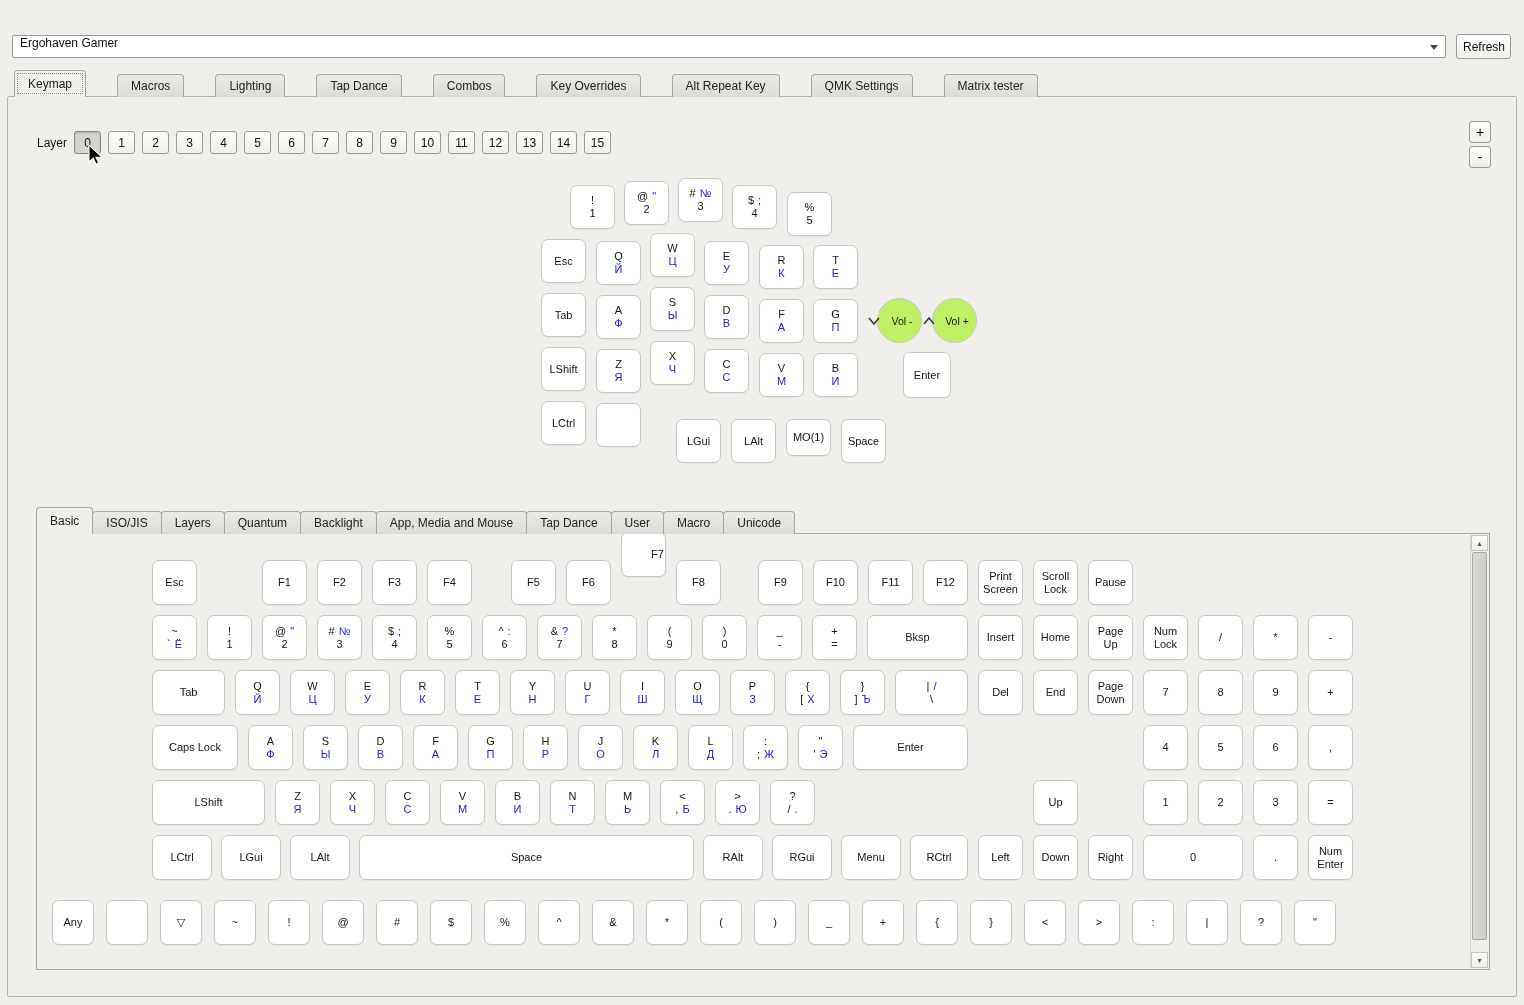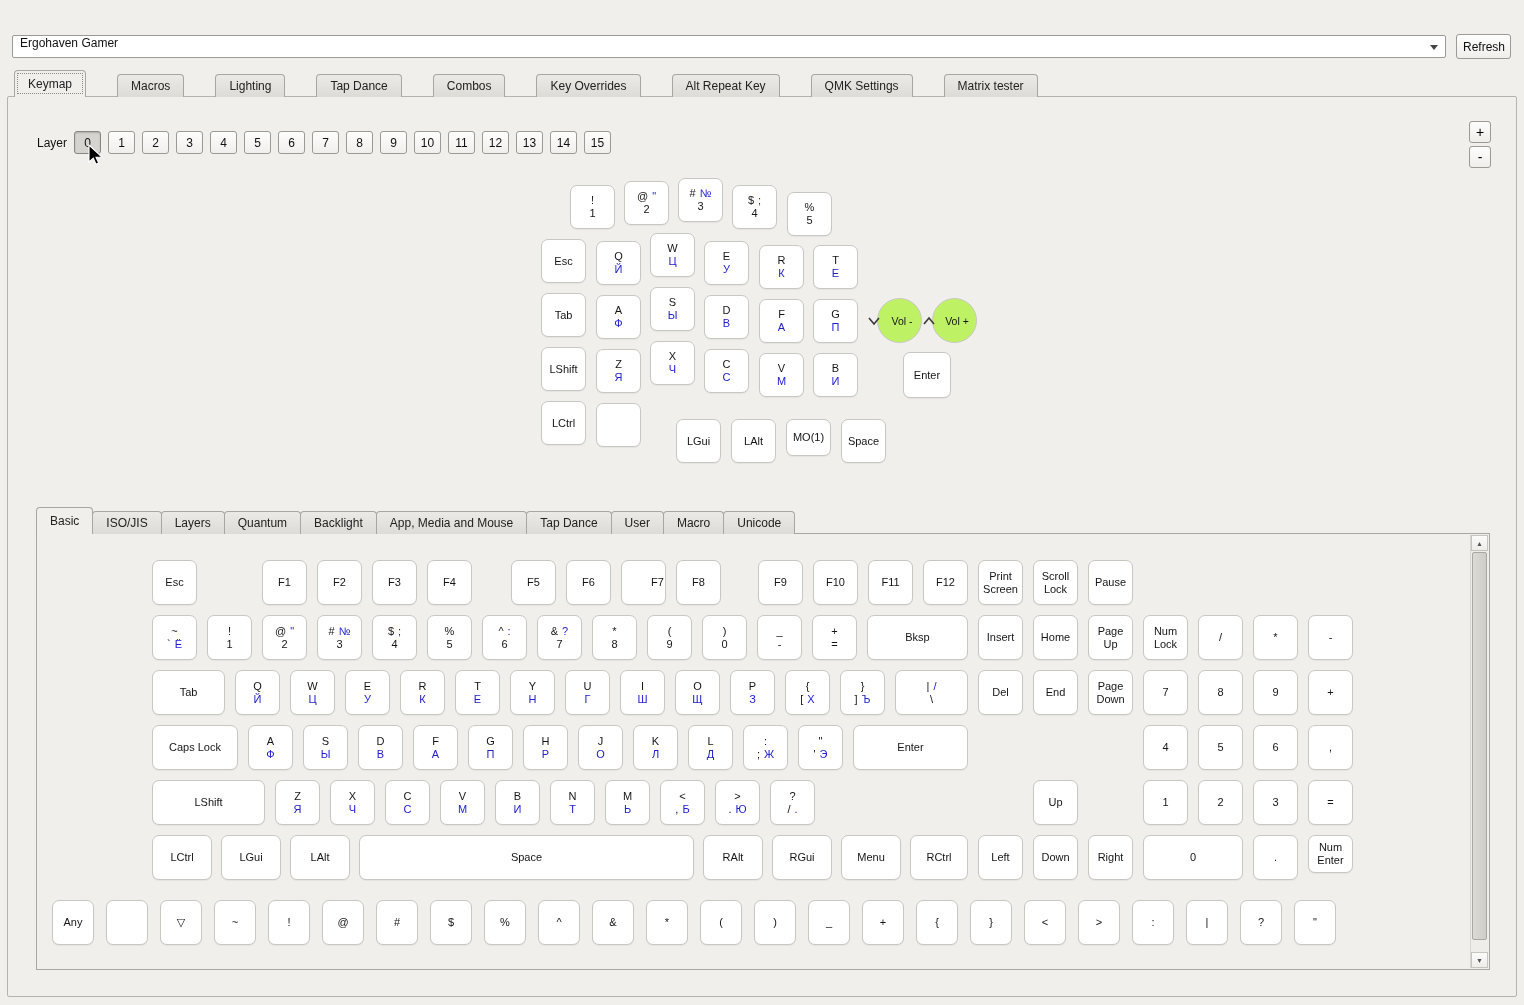--- a/index.html
+++ b/index.html
@@ -262,21 +262,21 @@
       </div>
       <div class="key" style="left: 427px; top: 560px; width: 45px; height: 45px;">
         <div class="kline"><span>F4</span></div>
       </div>
       <div class="key" style="left: 511px; top: 560px; width: 45px; height: 45px;">
         <div class="kline"><span>F5</span></div>
       </div>
       <div class="key" style="left: 566px; top: 560px; width: 45px; height: 45px;">
         <div class="kline"><span>F6</span></div>
       </div>
-      <div class="key" style="left: 621px; top: 560px; width: 45px; height: 45px; padding-left: 29px;">
+      <div class="key" style="left: 621px; top: 532px; width: 45px; height: 45px; padding-left: 29px;">
         <div class="kline"><span>F7</span></div>
       </div>
       <div class="key" style="left: 676px; top: 560px; width: 45px; height: 45px;">
         <div class="kline"><span>F8</span></div>
       </div>
       <div class="key" style="left: 758px; top: 560px; width: 45px; height: 45px;">
         <div class="kline"><span>F9</span></div>
       </div>
       <div class="key" style="left: 813px; top: 560px; width: 45px; height: 45px;">
         <div class="kline"><span>F10</span></div>
@@ -600,21 +600,21 @@
       </div>
       <div class="key" style="left: 1088px; top: 835px; width: 45px; height: 45px;">
         <div class="kline"><span>Right</span></div>
       </div>
       <div class="key" style="left: 1143px; top: 835px; width: 100px; height: 45px;">
         <div class="kline"><span>0</span></div>
       </div>
       <div class="key" style="left: 1253px; top: 835px; width: 45px; height: 45px;">
         <div class="kline"><span>.</span></div>
       </div>
-      <div class="key" style="left: 1308px; top: 835px; width: 45px; height: 38px;">
+      <div class="key" style="left: 1308px; top: 835px; width: 45px; height: 45px;">
         <div class="kline"><span>Num Enter</span></div>
       </div>
       <div class="key" style="left: 52px; top: 900px; width: 42px; height: 45px;">
         <div class="kline"><span>Any</span></div>
       </div>
       <div class="key" style="left: 106px; top: 900px; width: 42px; height: 45px;"></div>
       <div class="key" style="left: 160px; top: 900px; width: 42px; height: 45px;">
         <div class="kline"><span>▽</span></div>
       </div>
       <div class="key" style="left: 214px; top: 900px; width: 42px; height: 45px;">

